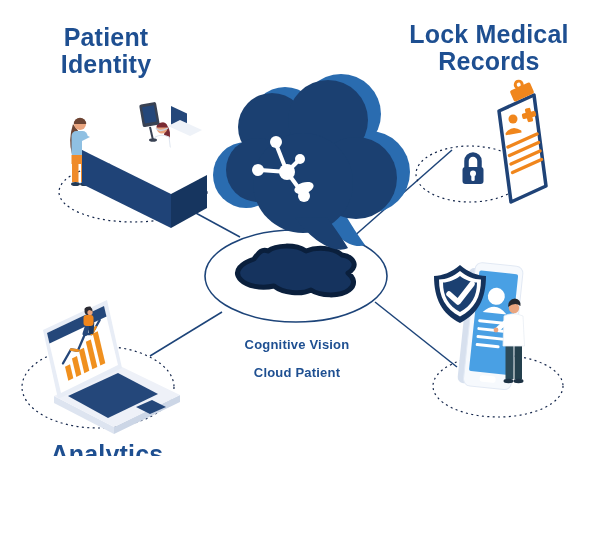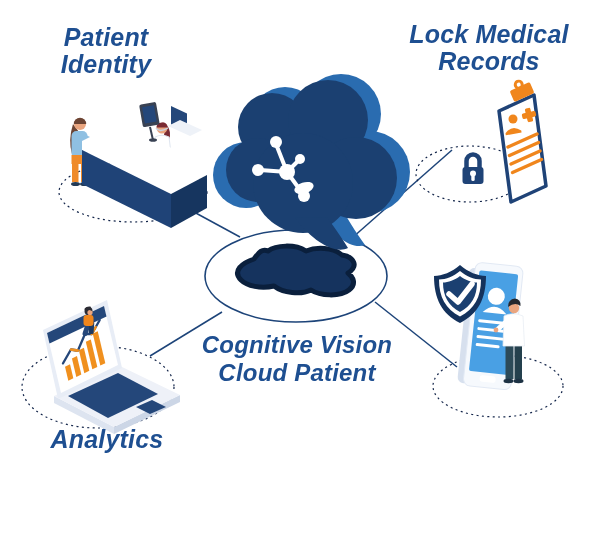--- a/index.html
+++ b/index.html
@@ -3,30 +3,30 @@
 <meta charset="utf-8">
 <style>
   :root{
     --heading_text:#1e4f91;
     --connector_line:#1d4479;
     --dotted_ring:#13254a;
   }
   html,body{margin:0;padding:0;}
   body{background:#ffffff;font-family:"Liberation Sans",sans-serif;}
   .stage{
-    position:relative;width:600px;height:456px;background:#ffffff;overflow:hidden;font-style:italic;
+    position:relative;width:600px;height:456px;background:#ffffff;overflow:hidden;
   }
   .stage svg{position:absolute;left:0;top:0;}
   .label{
     position:absolute;transform:translateX(-50%);
     text-align:center;font-weight:bold;color:var(--heading_text);
     white-space:nowrap;letter-spacing:.2px;
   }
   .label.corner{font-size:25px;line-height:27px;}
-  .label.center{font-size:24px;line-height:28px;}
+  .label.center{font-size:13px;line-height:28px;}
   .label div:empty{display:none;}
   .connector{stroke:var(--connector_line);stroke-width:1.5;fill:none;}
   .solid-ellipse{fill:none;stroke:var(--connector_line);stroke-width:1.6;}
   .dotted-ellipse{fill:none;stroke:var(--dotted_ring);stroke-width:1.2;stroke-dasharray:2 3.4;}
 </style>
 </head>
 <body>
 
 <div class="stage">
 
@@ -239,21 +239,21 @@
   <div class="label corner" style="left:106px;top:24px">
     <div>Patient</div>
     <div>Identity</div>
   </div>
 
   <div class="label corner" style="left:489px;top:21px">
     <div>Lock Medical</div>
     <div>Records</div>
   </div>
 
-  <div class="label corner" style="left:107px;top:426px">
+  <div class="label corner" style="left:107px;top:441px">
     <div>Analytics</div>
 
   </div>
 
 
   <div class="label center" style="left:297px;top:331px">
     <div>Cognitive Vision</div>
     <div>Cloud Patient</div>
   </div>
 

